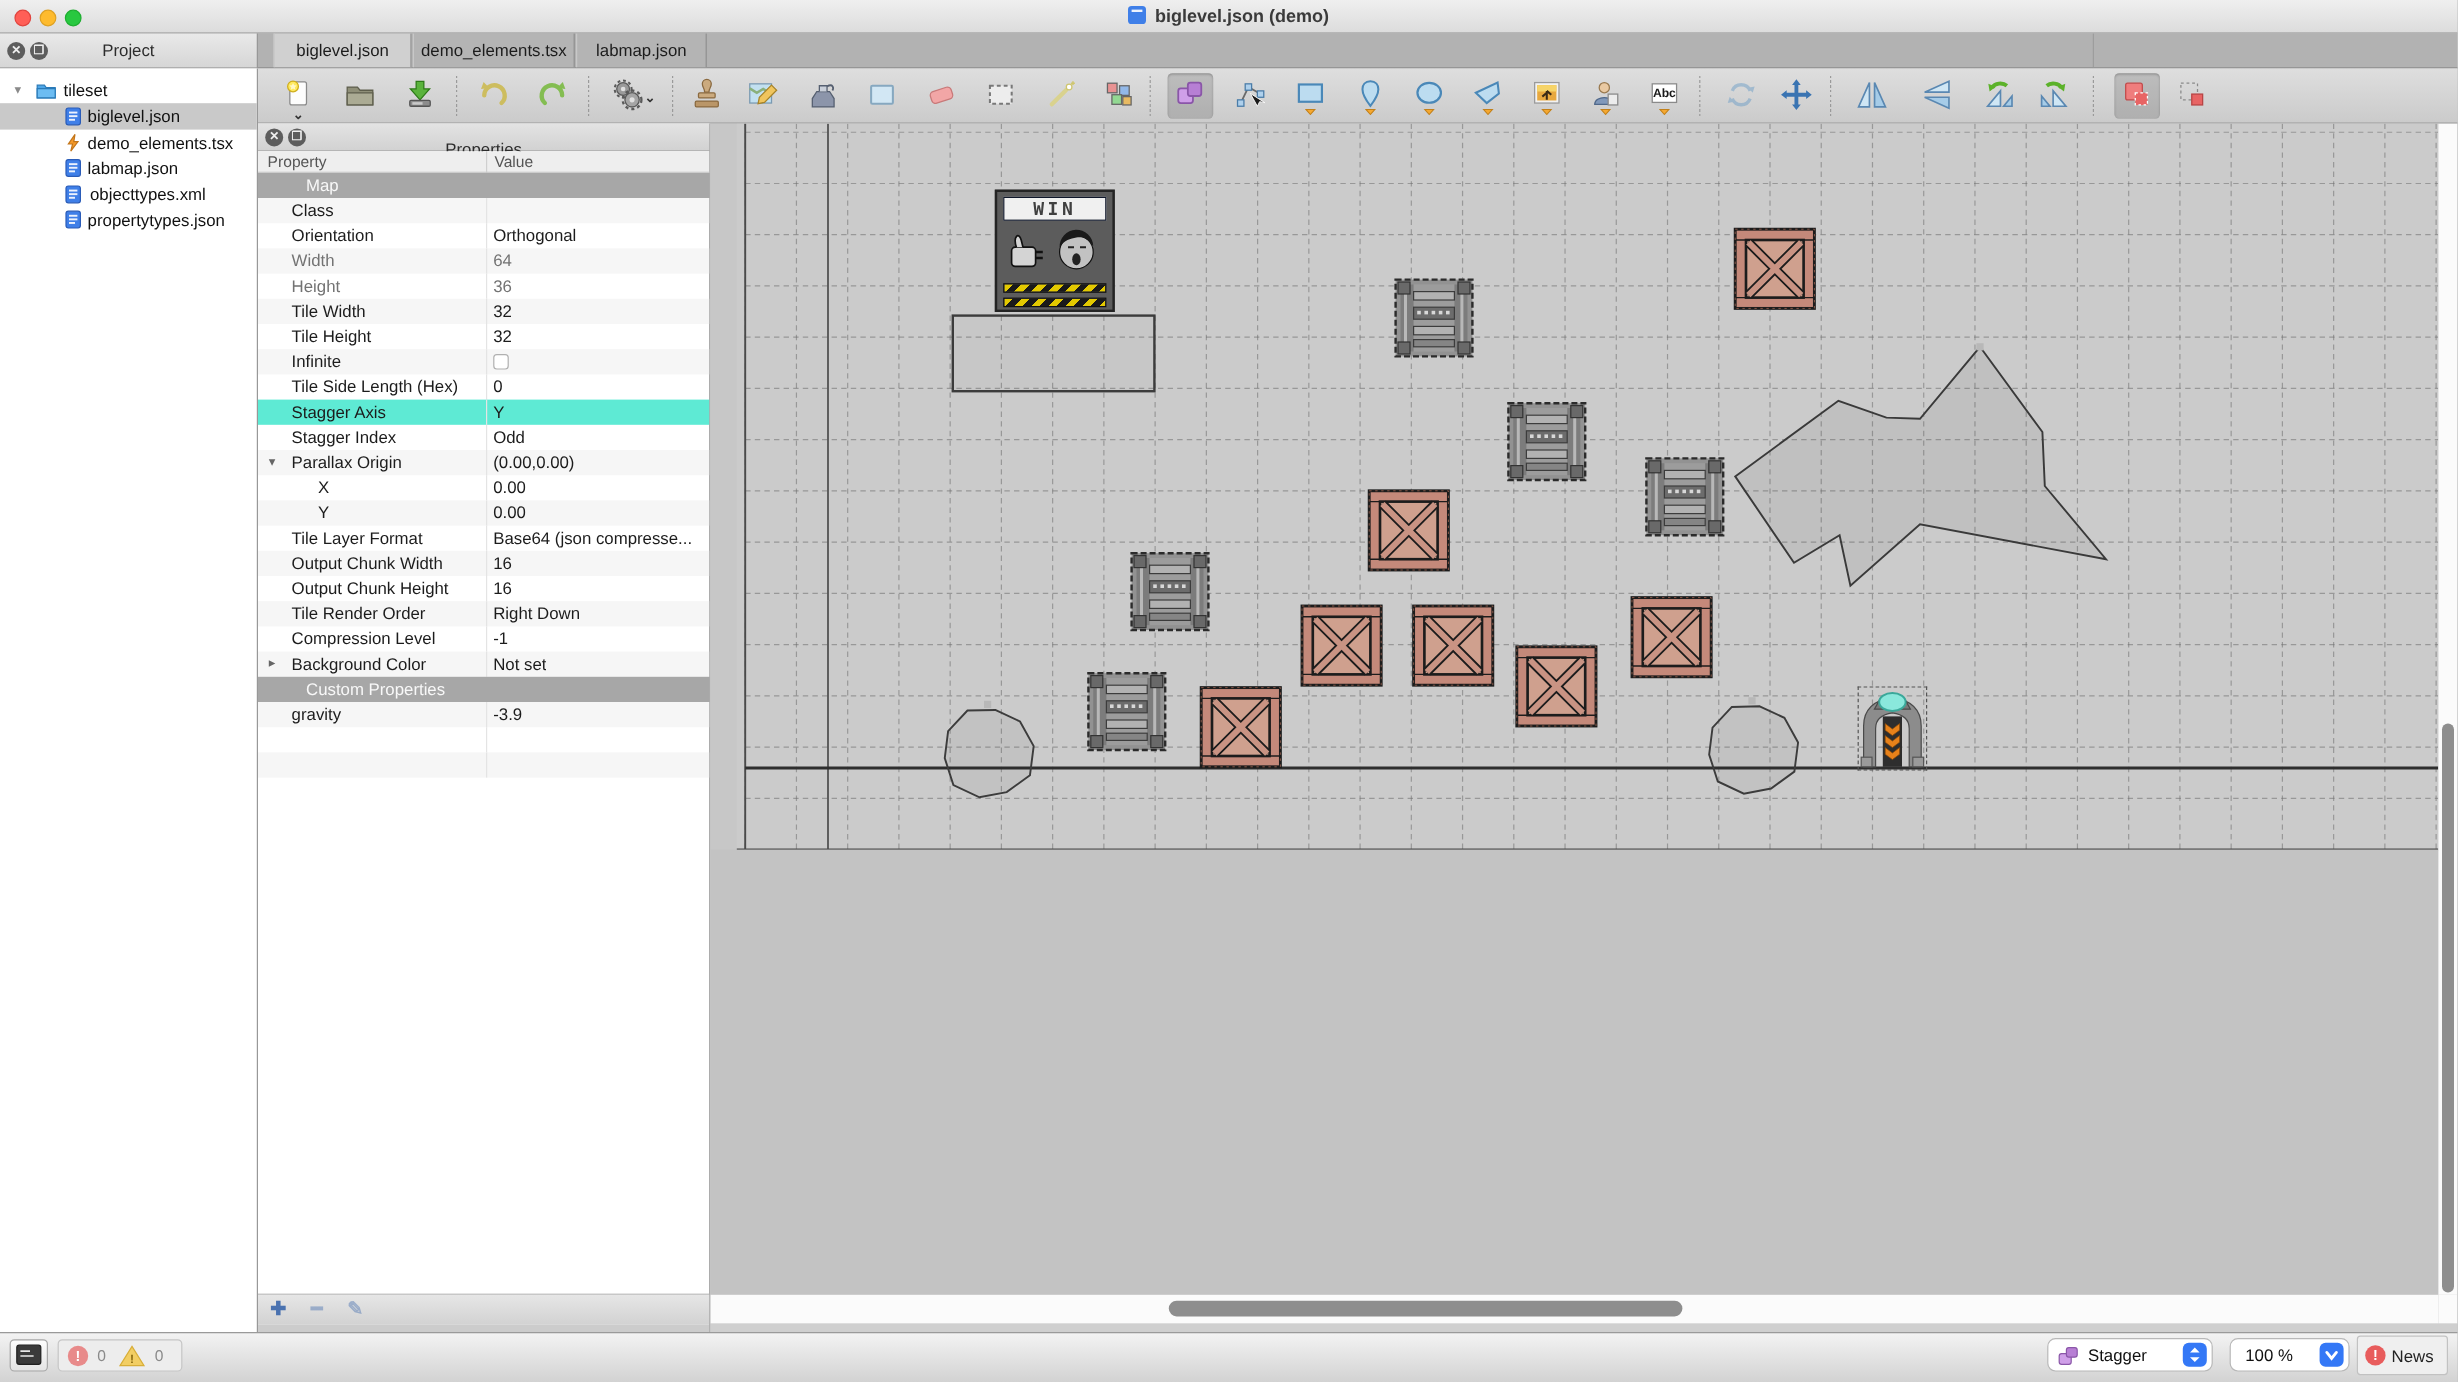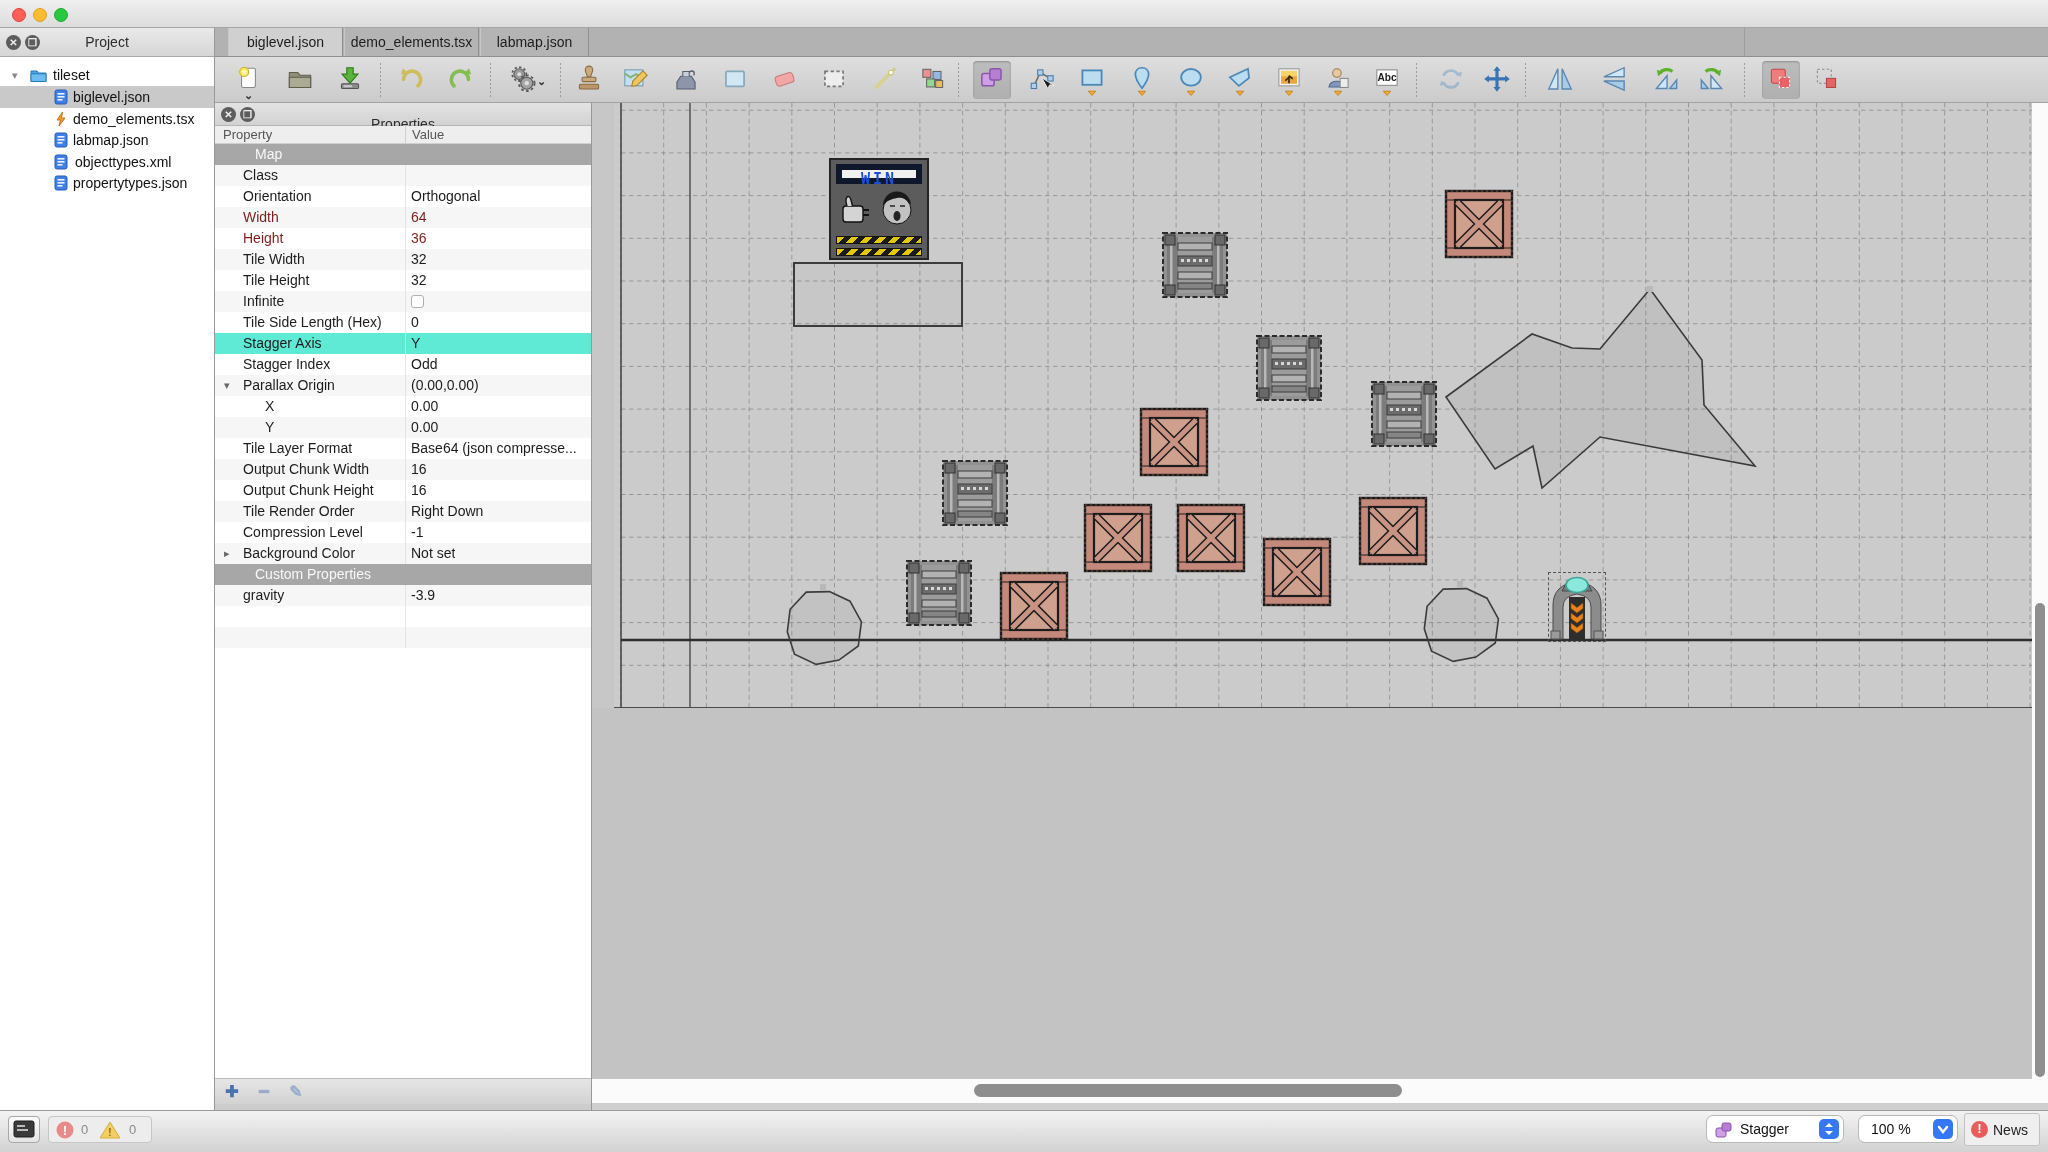--- a/index.html
+++ b/index.html
@@ -53,42 +53,42 @@
   #props-header{left:0;top:0;width:376px;height:23px;background:linear-gradient(#e3e3e3,#d2d2d2);border-bottom:1px solid #b5b5b5;}
   #props-colheader{left:0;top:23px;width:376px;height:18px;background:#eeeeee;border-bottom:1px solid #cfcfcf;
     font-size:13px;color:#555;}
   #props-colheader .colsep{position:absolute;left:190px;top:0;width:1px;height:18px;background:#cfcfcf;}
   #prop-rows{left:0;top:41px;width:376px;}
   .prow{position:absolute;left:0;width:376px;height:21px;font-size:14px;line-height:21px;color:#1c1c1c;}
   .prow .plabel{position:absolute;left:28px;white-space:nowrap;}
   .prow .pvalue{position:absolute;left:196px;white-space:nowrap;overflow:hidden;max-width:175px;}
   .prow.section{background:#a7a7a7;color:#f8f8f8;}
   .prow.section .plabel{left:40px;}
-  .prow.disabled .plabel,.prow.disabled .pvalue{color:#7f1d1d;}
+  .prow.disabled .plabel,.prow.disabled .pvalue{color:#737373;}
   .prow.indent .plabel{left:50px;}
   .prow .vline{position:absolute;left:190px;top:0;width:1px;height:21px;background:#e4e4e4;}
   .prow .chev{position:absolute;left:9px;color:#666;font-size:11px;}
   .pcheck{position:absolute;left:196px;top:4px;width:13px;height:13px;border:1px solid #b0b0b0;border-radius:3px;background:#fff;}
   #props-footer{left:0;bottom:6px;width:376px;height:26px;background:linear-gradient(#e6e6e6,#d2d2d2);border-top:1px solid #bbb;}
   #props-footer-strip{left:0;bottom:0;width:376px;height:6px;background:#cccccc;}
   .pf-btn{position:absolute;top:3px;width:22px;height:20px;font-size:16px;font-weight:bold;color:#4a72b0;text-align:center;line-height:20px;}
   .pf-btn.faded{opacity:.45;}
 
   
   #canvas{left:592px;top:103px;width:1456px;height:1007px;background:#c7c7c7;overflow:hidden;}
   #map-bg{left:22px;top:0;width:1418px;height:605px;background:#cbcbcb;}
   #below-map{left:0;top:605px;width:1440px;height:371px;background:#c3c3c3;}
   #grid-svg{left:0;top:0;}
   #map-objects{left:0;top:0;width:1440px;height:976px;}
   .mobj{position:absolute;}
   .rect-obj{border:2px solid #3c3c3c;background:rgba(0,0,0,0.02);}
   .win-sign{background:#5c5c5c;border:2px solid #242424;}
-  .win-banner{position:absolute;left:5px;right:5px;top:4px;height:20px;background:#f0f0f0;border:6px solid #0f172a;
+  .win-banner{position:absolute;left:5px;right:5px;top:4px;height:20px;background:#f0f0f0;border:1px solid #0f172a;
     text-align:center;font-family:"DejaVu Sans Mono",monospace;font-weight:bold;font-size:15px;
-    letter-spacing:3px;color:#1d4ed8;line-height:18px;}
+    letter-spacing:3px;color:#404040;line-height:18px;}
   .win-hazard{position:absolute;left:5px;right:5px;height:8px;border:1px solid #111;
     background:repeating-linear-gradient(135deg,#e3c900 0 5px,#1a1a1a 5px 10px);}
   .portal-box{border:1px dashed #555;}
   
   #vtrack{left:1440px;top:0;width:16px;height:976px;background:#fbfbfb;}
   #vthumb{left:1443px;top:500px;width:10px;height:474px;border-radius:5px;background:#8e8e8e;}
   #htrack{left:0;top:976px;width:1440px;height:24px;background:#fbfbfb;}
   #hthumb{left:382px;top:981px;width:428px;height:13px;border-radius:7px;background:#8e8e8e;}
   #sb-corner{left:1440px;top:976px;width:16px;height:24px;background:#fbfbfb;}
   #canvas-bottom-strip{left:0;top:1000px;width:1456px;height:7px;background:#cfcfcf;}
@@ -111,20 +111,21 @@
     color:#fff;font-size:12px;font-weight:bold;text-align:center;line-height:17px;}
   #news-label{position:absolute;left:28px;top:8px;font-size:14px;color:#222;}
 </style>
 </head>
 <body>
 
 <div id="titlebar" class="abs">
   <div id="tl-close" class="abs tl"></div>
   <div id="tl-min" class="abs tl"></div>
   <div id="tl-max" class="abs tl"></div>
+  <div id="window-title" class="abs"><span id="title-doc-icon"></span><span>biglevel.json (demo)</span></div>
 </div>
 
 <div id="project-header" class="abs">
   <div class="abs panel-dot" style="left:6px">✕</div>
   <div class="abs panel-dot" style="left:25px">❐</div>
   <div class="abs panel-title">Project</div>
 </div>
 <div id="tabbar" class="abs">
   <div id="tabbar-sep" class="abs"></div>
 <div class="tab active" style="left: 13px; width: 115px;">biglevel.json</div>

